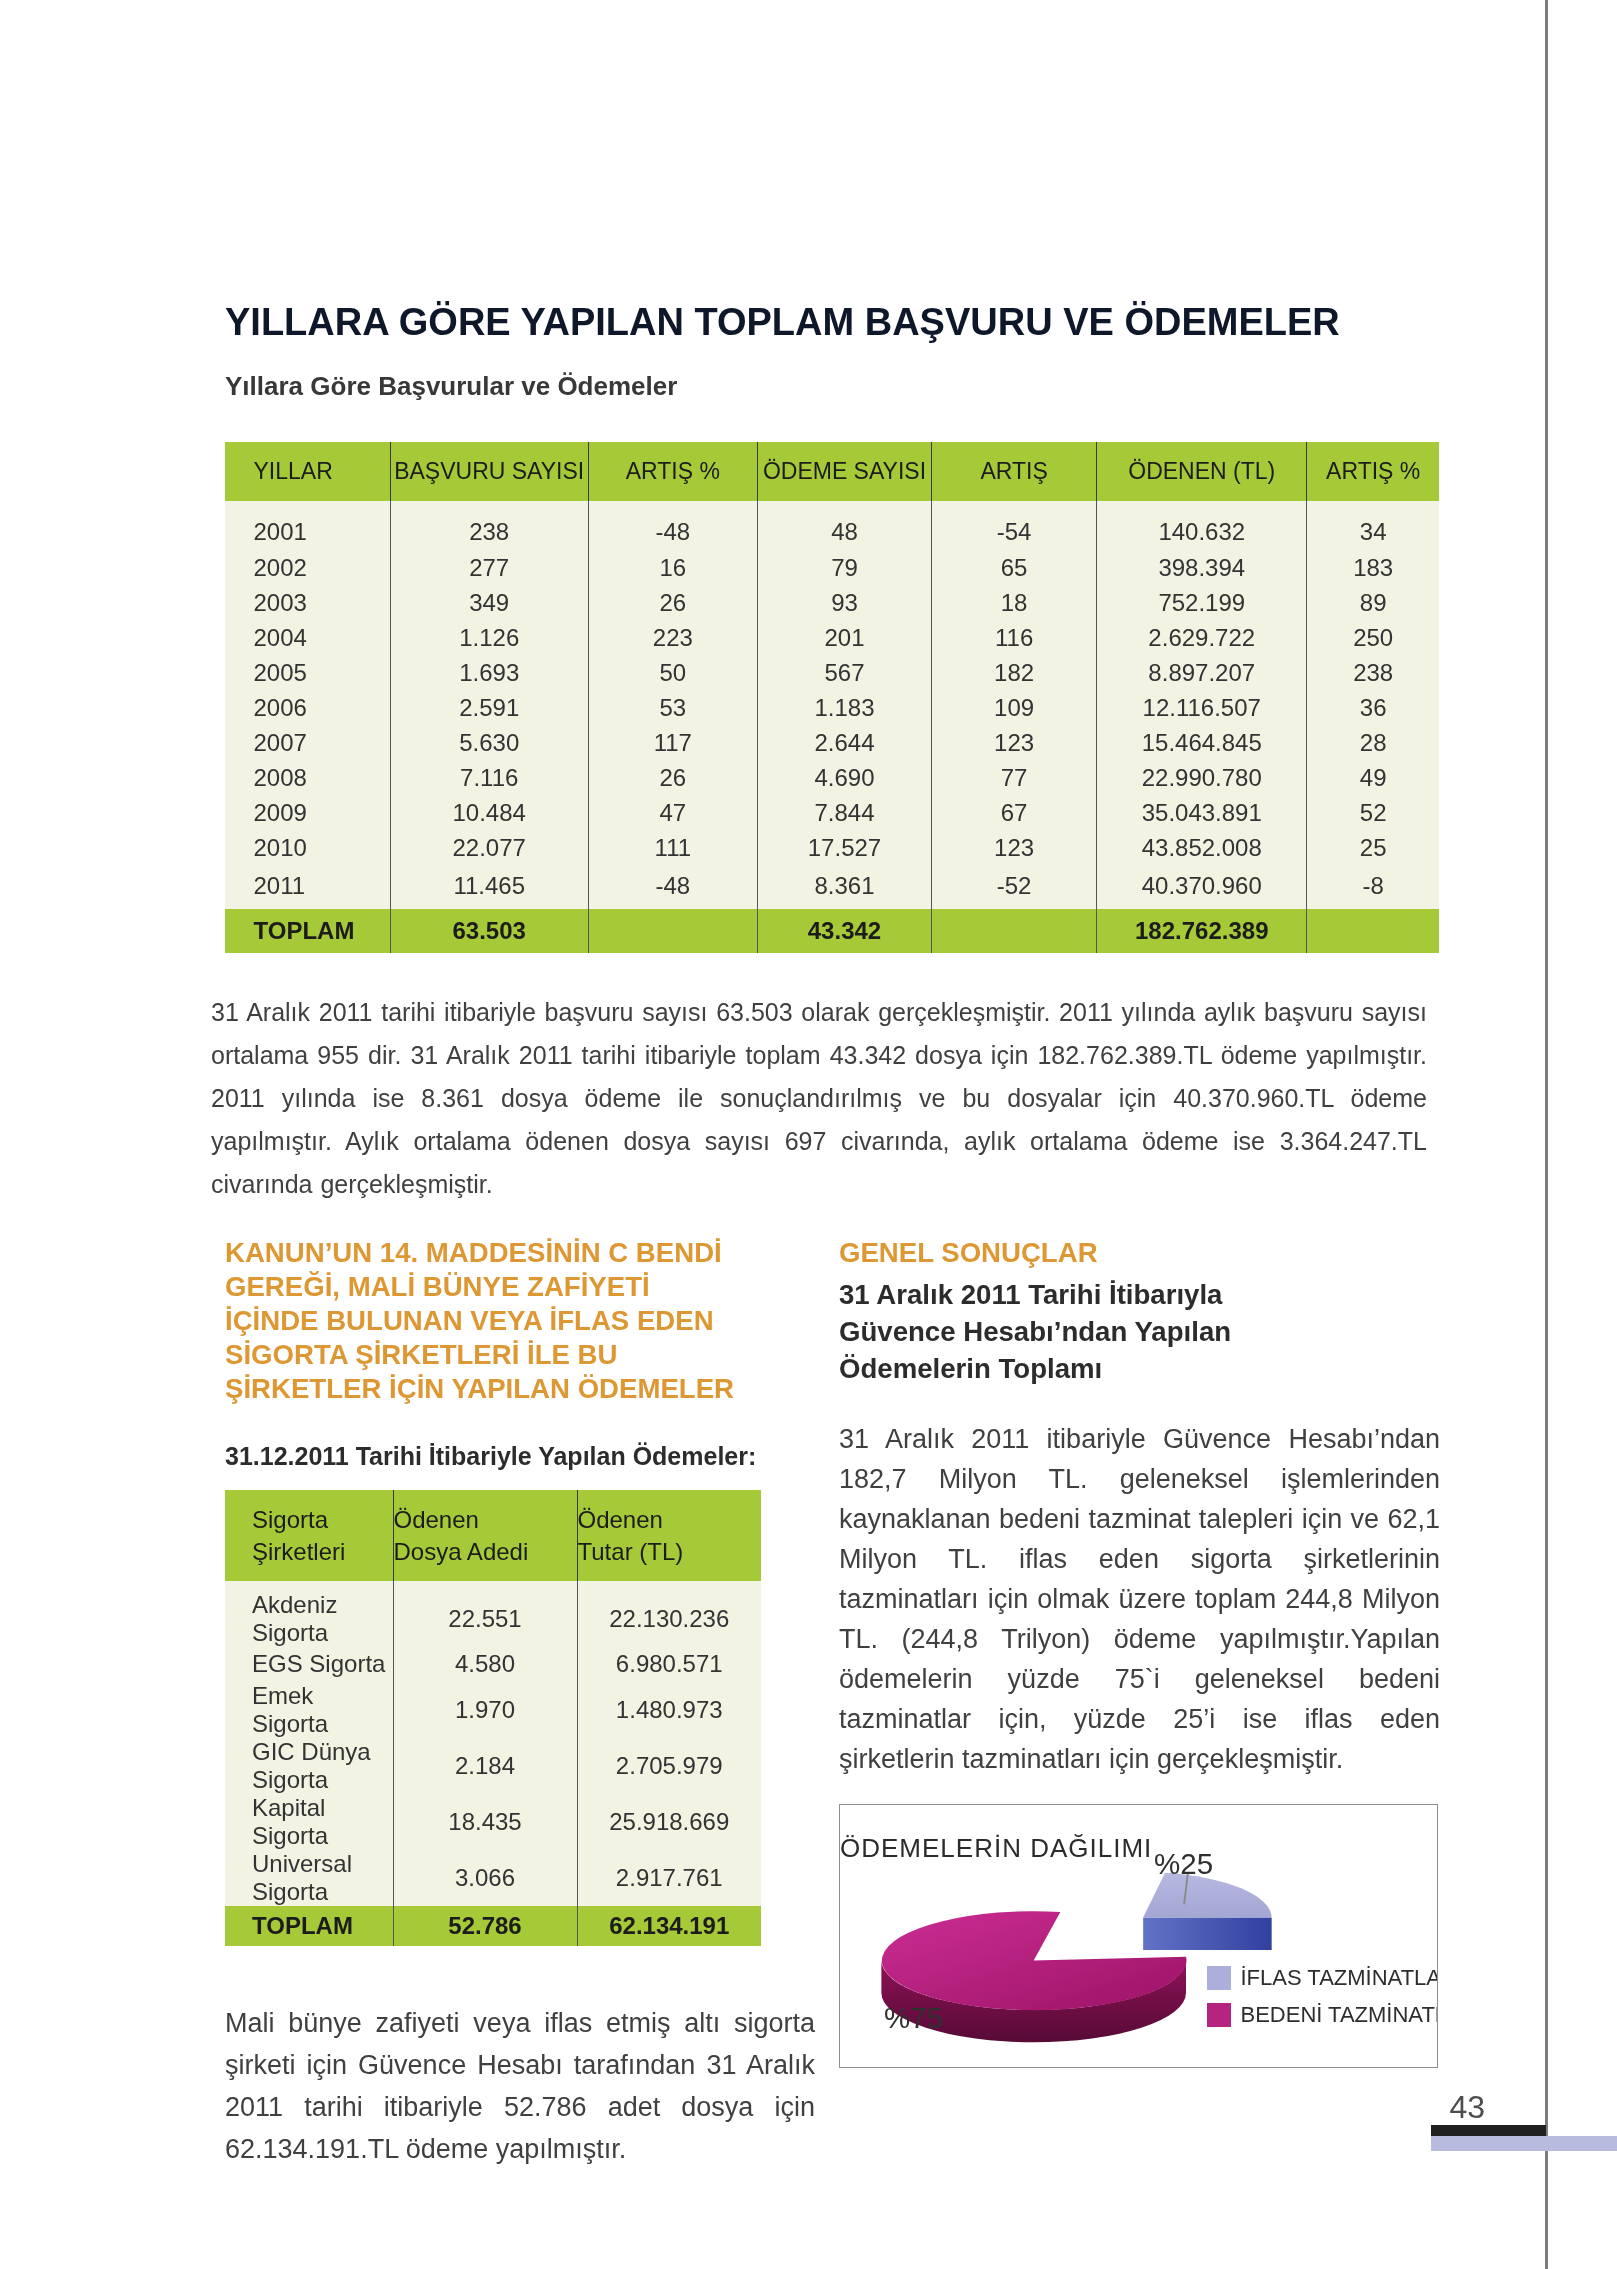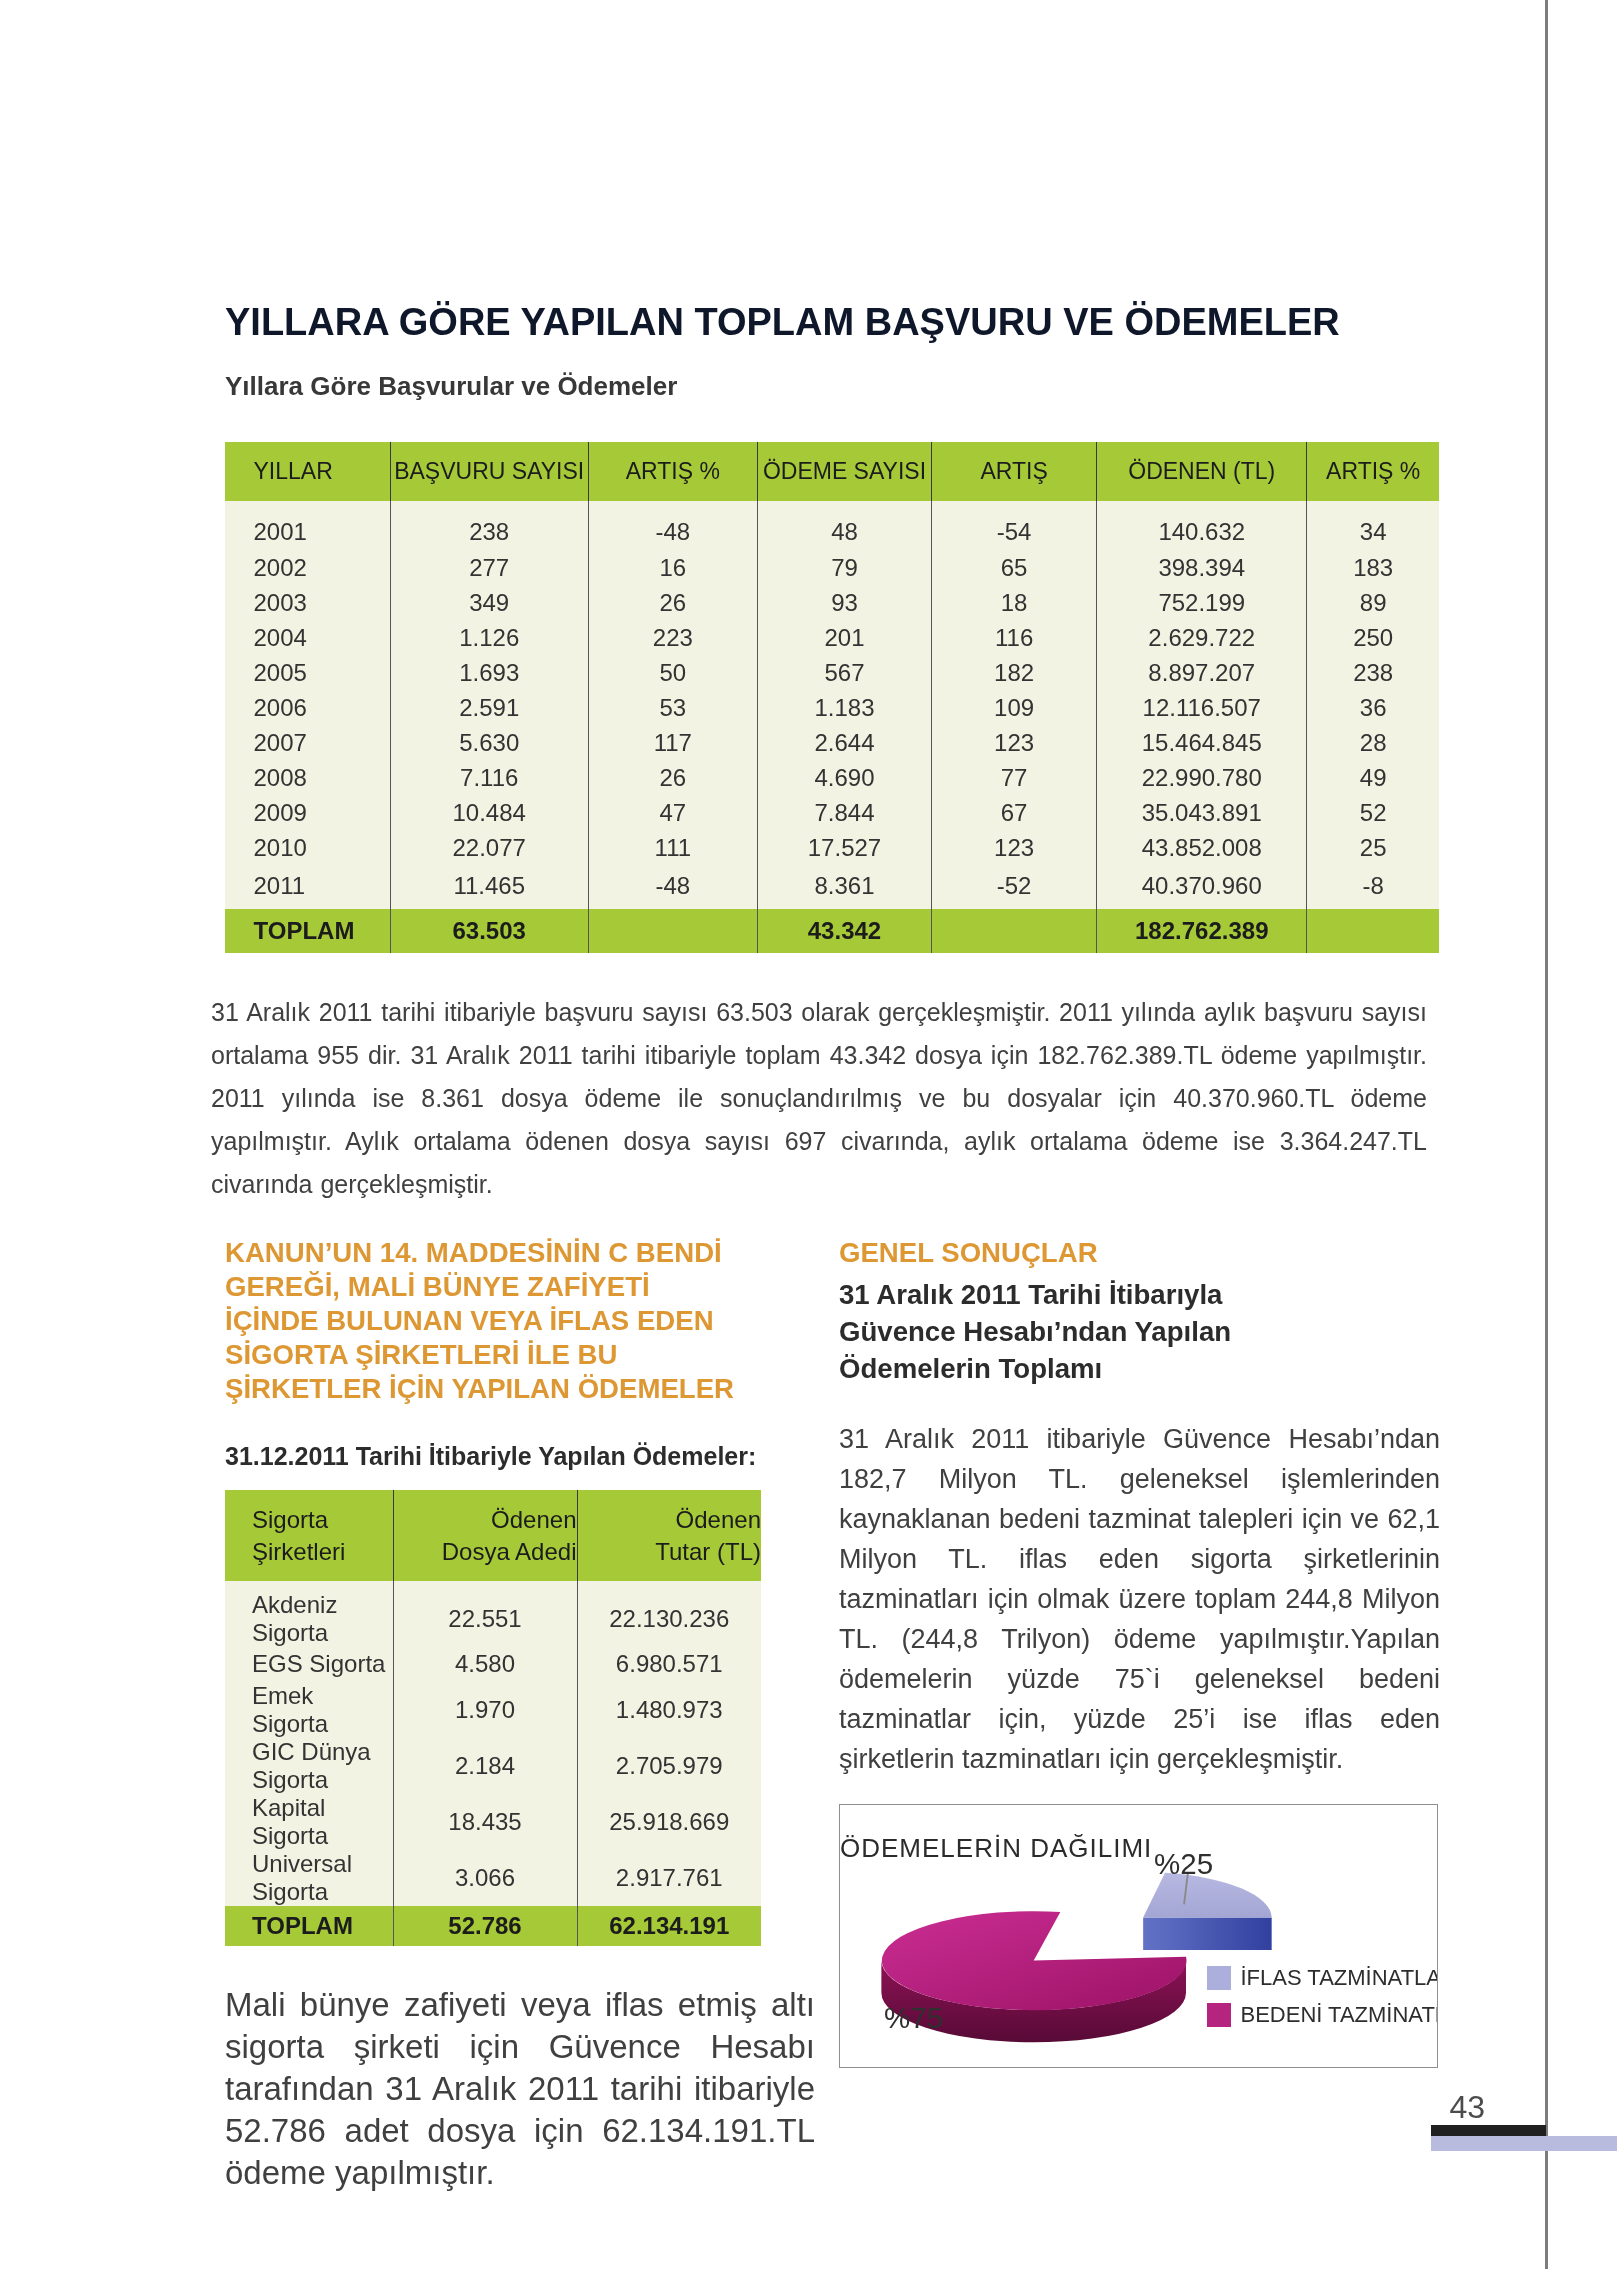--- a/index.html
+++ b/index.html
@@ -30,29 +30,29 @@
 
   .col-left  { position:absolute; left:225px; top:1236px; width:590px; }
   .col-right { position:absolute; left:839px; top:1236px; width:601px; }
 
   .orange-heading { font-size:27.6px; font-weight:bold; color:#DD9733; line-height:34px; }
   .orange-heading div { white-space:nowrap; }
   .left-subheading { margin-top:36px; font-size:25px; font-weight:bold; color:#2c2c2c; }
 
   .small-table { margin-top:19px; width:535px; }
   .small-table th { background:#A6C938; height:91px; font-size:24px; font-weight:normal; color:#1c1c1c;
-                    text-align:right; vertical-align:middle; line-height:32px; white-space:pre-line;
+                    text-align:left; vertical-align:middle; line-height:32px; white-space:pre-line;
                     border-left:1.9px solid #3a3a3a; }
   .small-table td { background:#F2F3E2; height:35px; font-size:24px; color:#333;
                     text-align:center; border-left:1.9px solid #555; vertical-align:middle; }
   .small-table th:first-child, .small-table td:first-child { border-left:none; text-align:left; padding-left:27px; }
   .small-table tbody tr:first-child td { height:46px; padding-top:9.5px; }
   .small-table tfoot td { background:#A6C938; font-weight:bold; height:40px; color:#1c1c1c; }
 
-  .left-para { margin-top:38px; font-size:33px; line-height:42px; }
+  .left-para { margin-top:56px; font-size:27px; line-height:42px; }
 
   .right-subheading { margin-top:5.7px; font-size:27.6px; font-weight:bold; color:#2c2c2c; line-height:37px; }
   .right-subheading div { white-space:nowrap; }
   .right-para { margin-top:32px; font-size:27px; line-height:40px; }
 
   .chartbox { position:relative; margin-top:25px; width:599px; height:264px;
               border:1.9px solid #8f8f8f; background:#fff; overflow:hidden; }
   .chart-title { margin-top:28.5px; font-size:26px; color:#2b2b2b; letter-spacing:1px; }
   .pie-svg { position:absolute; left:7.6px; top:65px; }
   .pie-label { position:absolute; font-size:29.5px; color:#2f2f2f; }

